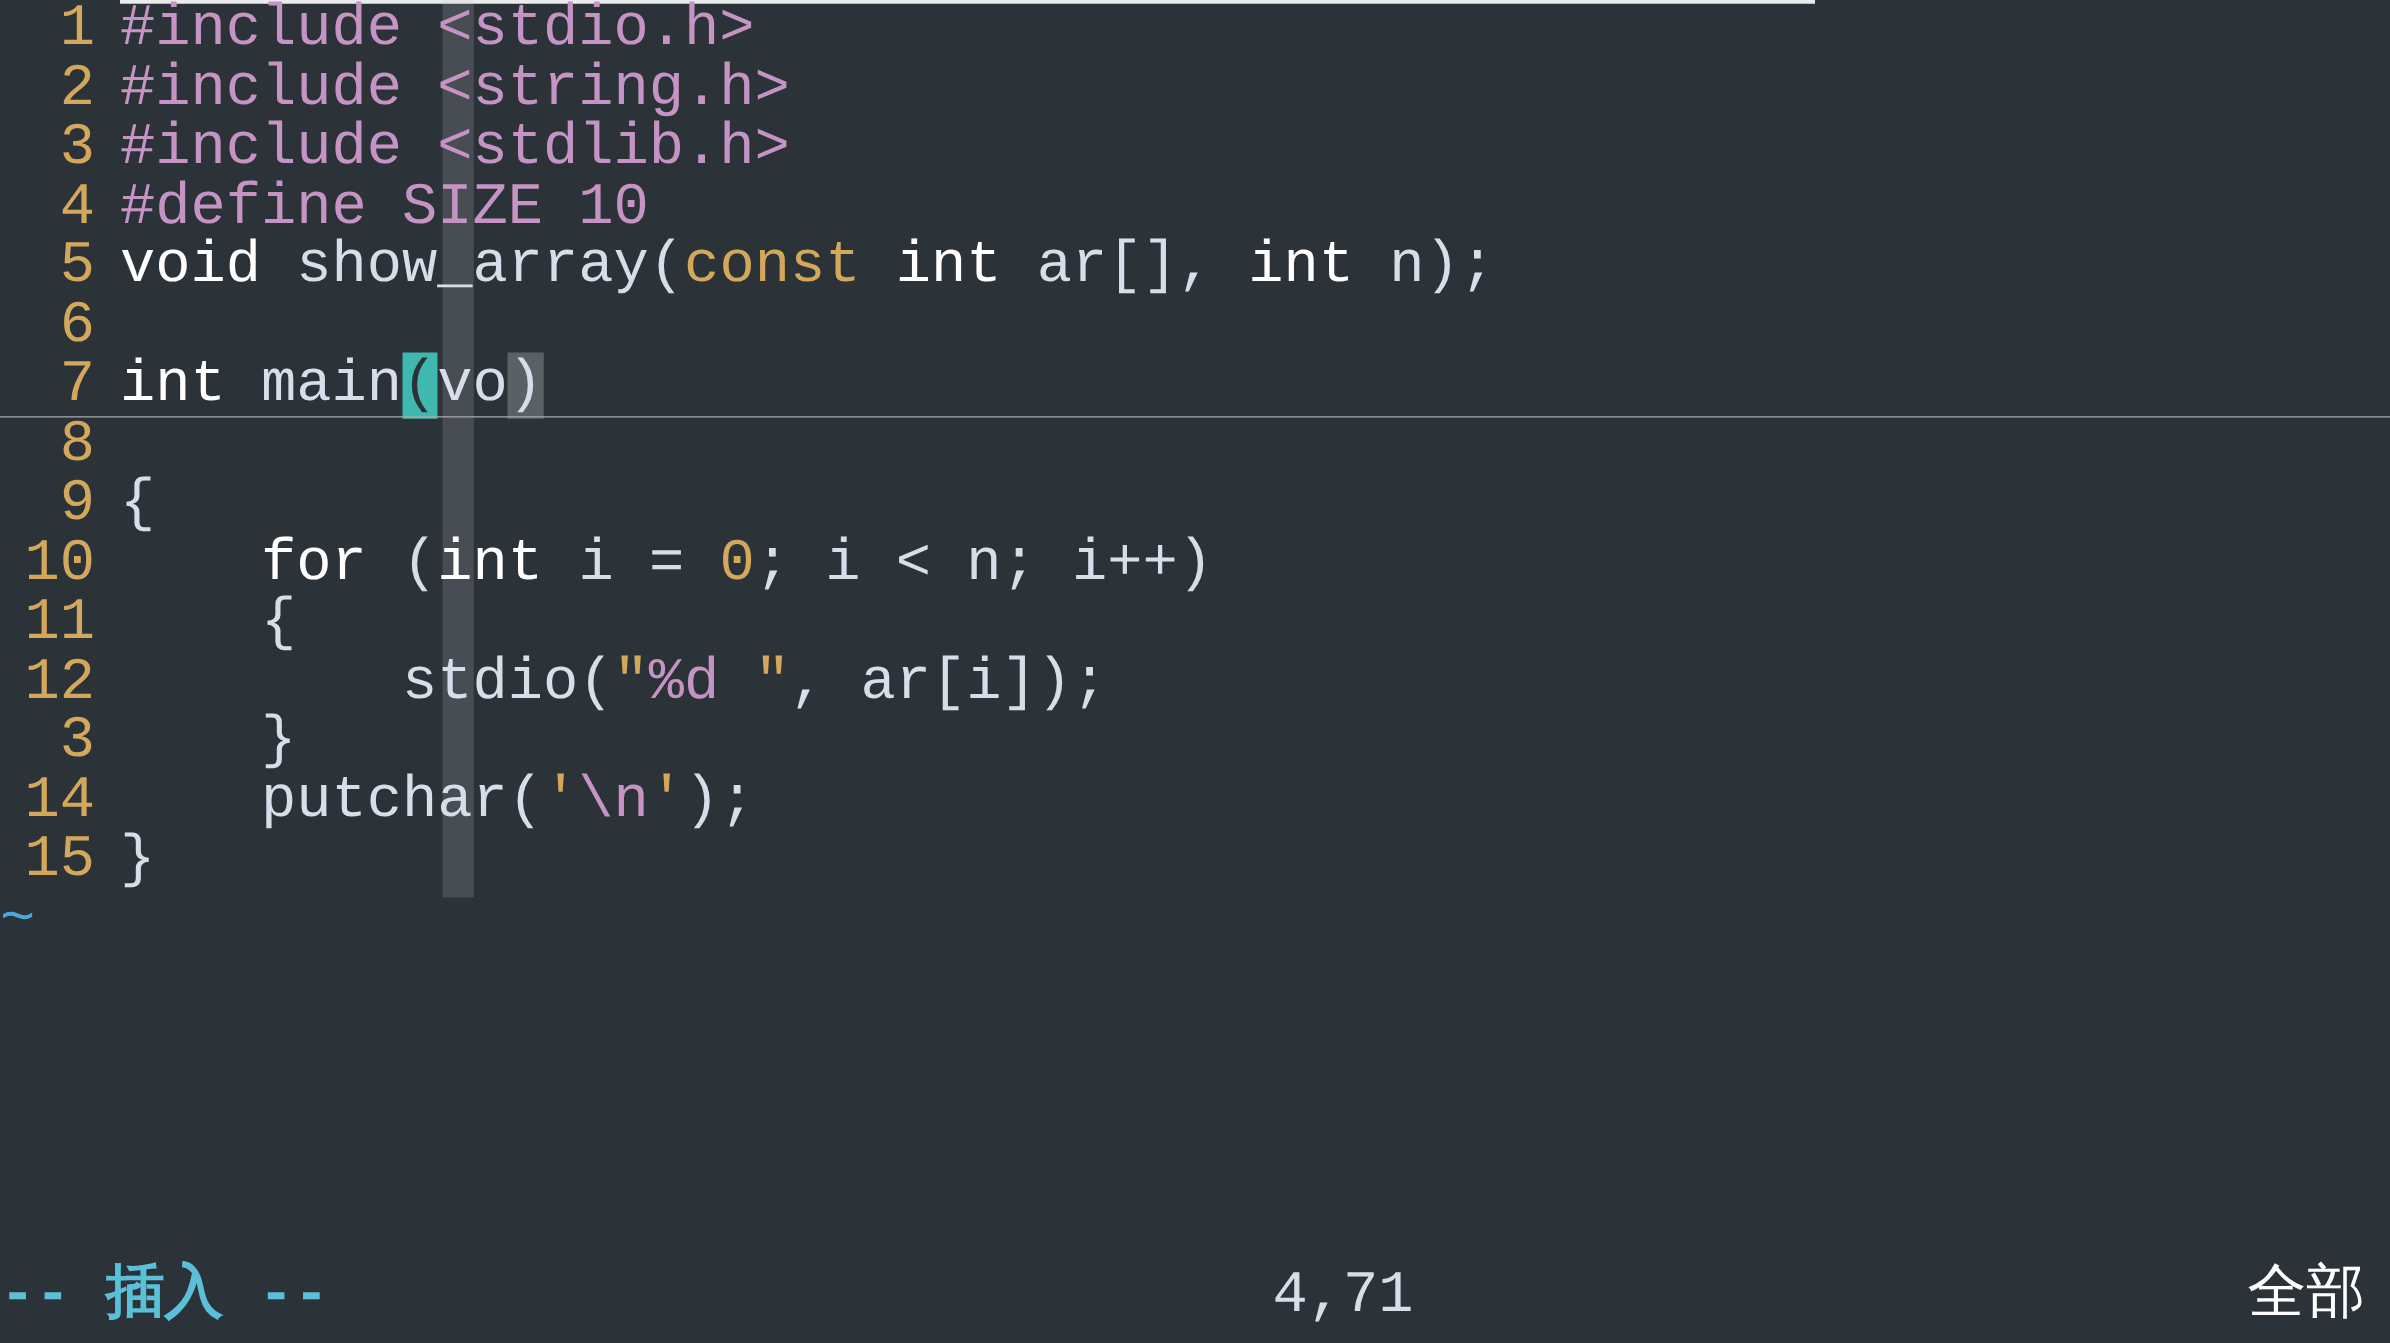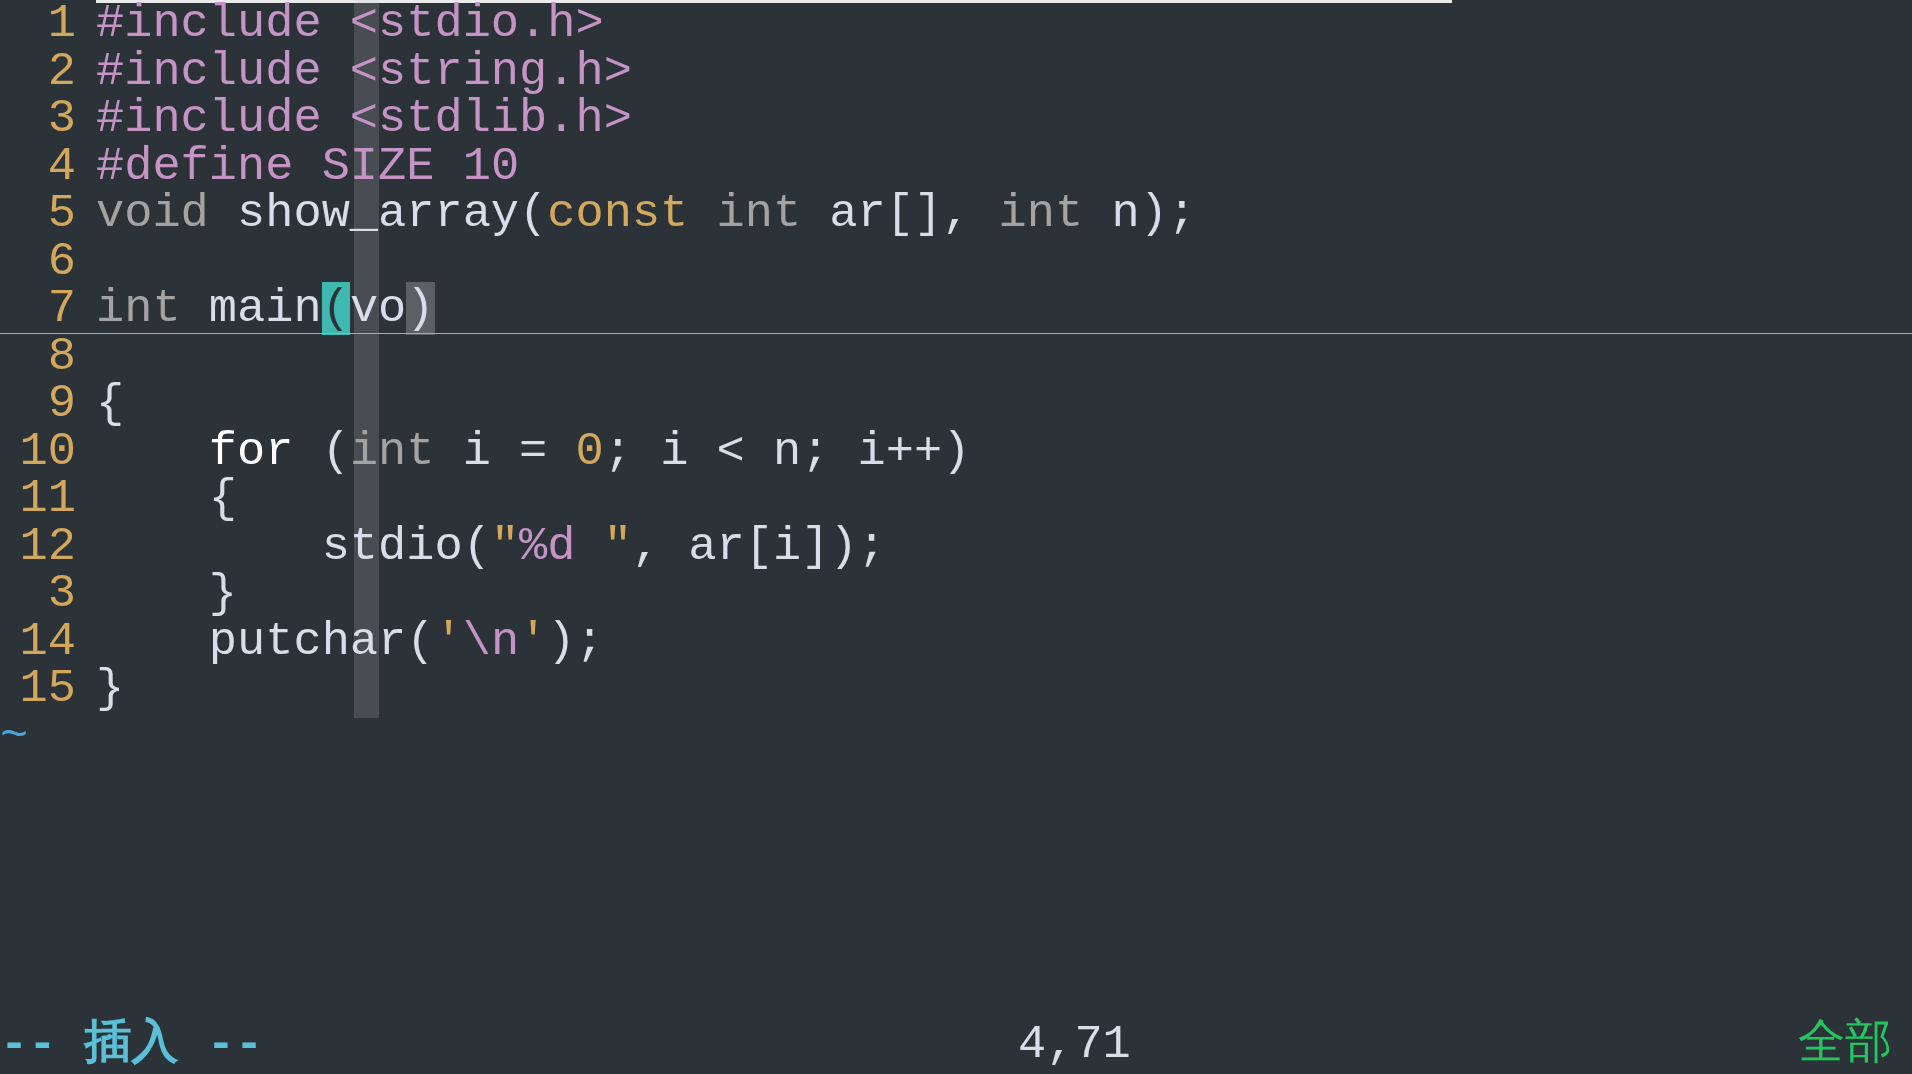--- a/index.html
+++ b/index.html
@@ -46,21 +46,21 @@
   }
   .gutter-space {
     width: 20px;
     flex-shrink: 0;
   }
   .code {
     white-space: pre;
     color: #d8dee9;
   }
   .preproc { color: #c594c5; }
-  .type { color: #a3a3a3; }
+  .type { color: #ffffff; }
   .const-kw { color: #d3a85c; }
   .string { color: #d3a85c; }
   .fmt { color: #c594c5; }
   .esc { color: #c594c5; }
   .number { color: #d3a85c; }
   .for-kw { color: #ffffff; }
   .cursor-line {
     position: relative;
   }
   .cursor-line::after {
@@ -86,36 +86,35 @@
     padding-left: 0px;
     white-space: pre;
   }
   .status-bar {
     position: absolute;
     bottom: 0;
     left: 0;
     right: 0;
     height: 60px;
     display: flex;
-    align-items: center;
     font-size: 47px;
   }
   .mode-text {
     color: #5bbfd8;
     font-weight: bold;
     padding-left: 0px;
     white-space: pre;
   }
   .position-text {
     color: #d8dee9;
     position: absolute;
     left: 1018px;
   }
   .percent-text {
-    color: #22c55e;
+    color: #ffffff;
     position: absolute;
     right: 20px;
   }
   .top-border {
     position: absolute;
     top: 0;
     left: 96px;
     right: 460px;
     height: 3px;
     background: rgba(255,255,255,0.9);

